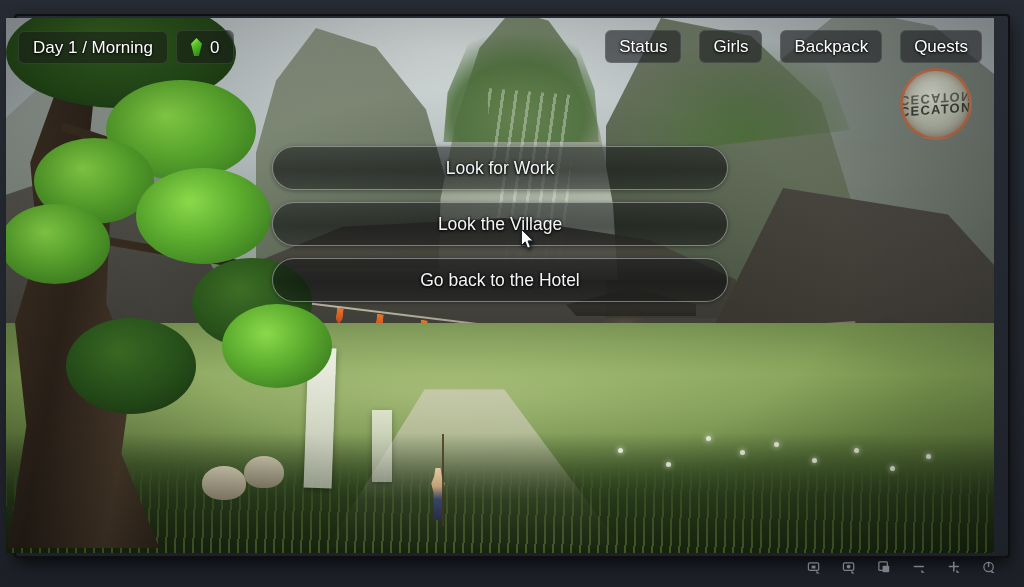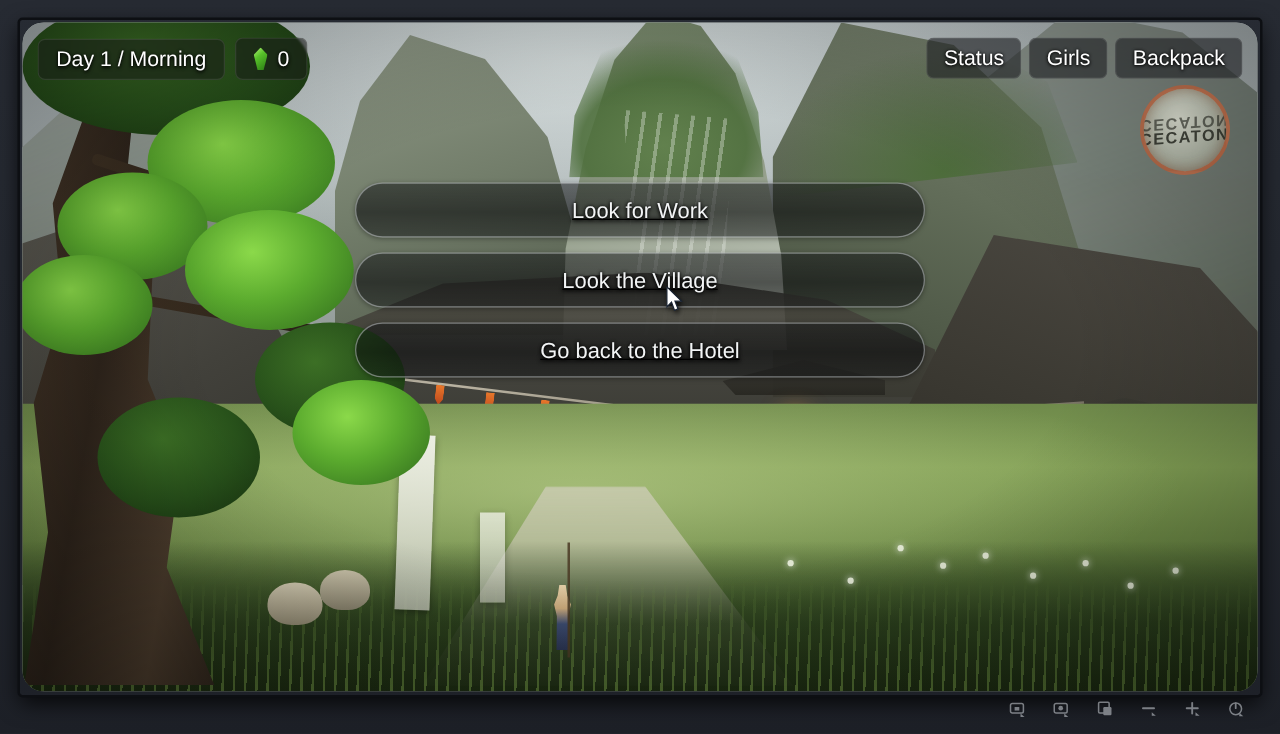--- a/index.html
+++ b/index.html
@@ -18,22 +18,22 @@
     background:linear-gradient(180deg,#272b33 0%,#22262e 60%,#1d2027 100%);
   }
   .frame-inner-shadow{
     position:absolute; left:16px; top:16px; width:992px; height:540px;
     box-shadow:0 0 0 2px #0d0f13, 0 6px 18px rgba(0,0,0,.8);
     border-radius:2px;
   }
 
   
   .viewport{
-    position:absolute; left:18px; top:18px; width:988px; height:535px;
-    overflow:hidden; background:#8d948f;border-radius:17px;
+    position:absolute; left:6px; top:18px; width:988px; height:535px;
+    overflow:hidden; background:#8d948f;
   }
 
   
   .sky{
     position:absolute; inset:0;
     background:
       linear-gradient(180deg,#b9c2c4 0%,#aeb7b8 22%,#9aa3a0 42%,#78827a 62%,#5d6559 80%,#474e43 100%);
   }
   .haze{
     position:absolute; left:0; top:0; width:100%; height:60%;
@@ -205,21 +205,21 @@
     backdrop-filter:blur(1px);
   }
   .gem{
     width:11px; height:18px;
     background:linear-gradient(140deg,#b6f27a 0%,#58c22a 38%,#2a7a14 100%);
     clip-path:polygon(50% 0%,100% 32%,72% 100%,28% 100%,0% 32%);
     filter:drop-shadow(0 0 3px rgba(120,230,80,.65));
   }
 
   .hud-top-right{
-    position:absolute; right:12px; top:12px; display:flex; gap:6px; align-items:center;
+    position:absolute; right:12px; top:12px; display:flex; gap:18px; align-items:center;
   }
   .menu-btn{
     background:rgba(30,33,35,.62);
     border:1px solid rgba(255,255,255,.09);
     border-radius:6px;
     padding:7px 13px;
     color:#fff; font-size:17px; line-height:1;
     text-shadow:0 1px 3px rgba(0,0,0,.95), 0 0 2px rgba(0,0,0,.9);
     cursor:pointer; white-space:nowrap;
   }
@@ -240,21 +240,21 @@
     transform:skewY(-4deg);
   }
   .logo-text span{ display:block; }
   .logo-text .mirror{ transform:scaleY(-1); opacity:.75; }
 
   
   .choice-menu{
     position:absolute; left:50%; top:128px; transform:translateX(-50%);
     width:456px; display:flex; flex-direction:column; gap:12px;
   }
-  .choice-row{ position:relative;text-decoration:underline; }
+  .choice-row{ position:relative; }
   .choice-btn{
     position:relative; display:block; width:100%; height:44px;
     border-radius:22px;
     border:1px solid rgba(214,218,222,.48);
     background:linear-gradient(180deg, rgba(18,20,22,.52) 0%, rgba(10,11,13,.60) 55%, rgba(16,18,20,.50) 100%);
     color:#f2f4f5; font-size:17.5px;
     display:flex; align-items:center; justify-content:center;
     text-shadow:0 1px 3px rgba(0,0,0,.98), 0 0 3px rgba(0,0,0,.9);
     cursor:pointer; box-shadow:0 1px 4px rgba(0,0,0,.35);
     transition:border-color .12s, background .12s;
@@ -403,20 +403,21 @@
       <div class="hud-chip">
         <span class="gem"></span>
         <span>0</span>
       </div>
     </div>
 
     <div class="hud-top-right">
       <div class="menu-btn">Status</div>
       <div class="menu-btn">Girls</div>
       <div class="menu-btn">Backpack</div>
+      <div class="menu-btn">Quests</div>
     </div>
 
     <div class="logo-stamp">
       <div class="logo-text">
         <span class="mirror">CECATON</span>
         <span>CECATON</span>
       </div>
     </div>
 
     <div class="choice-menu">

